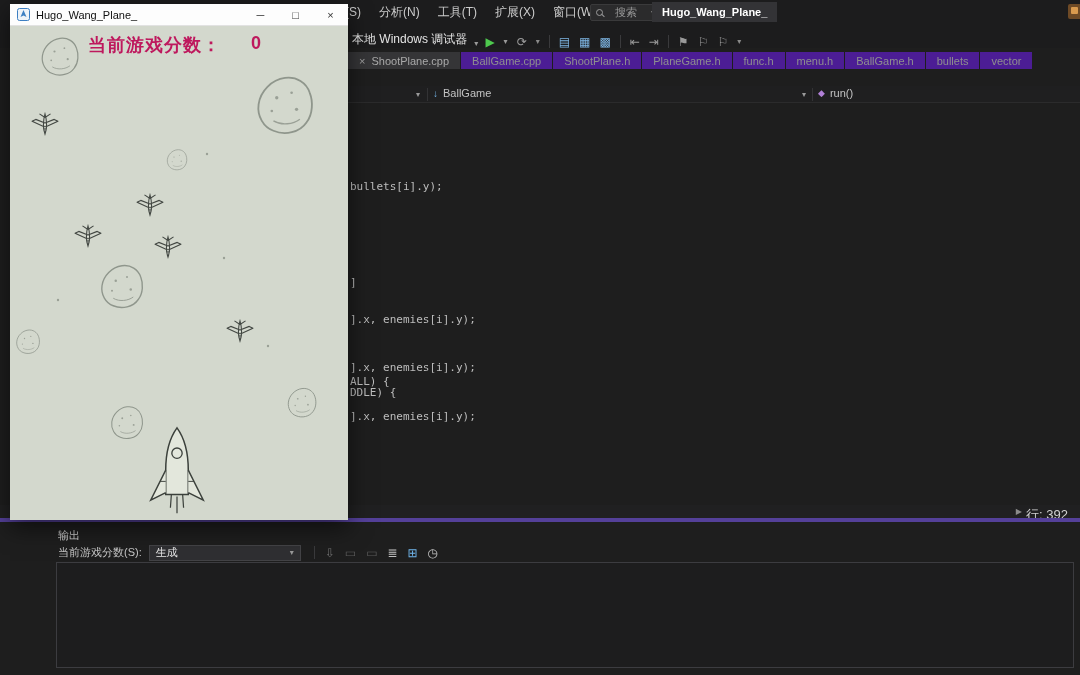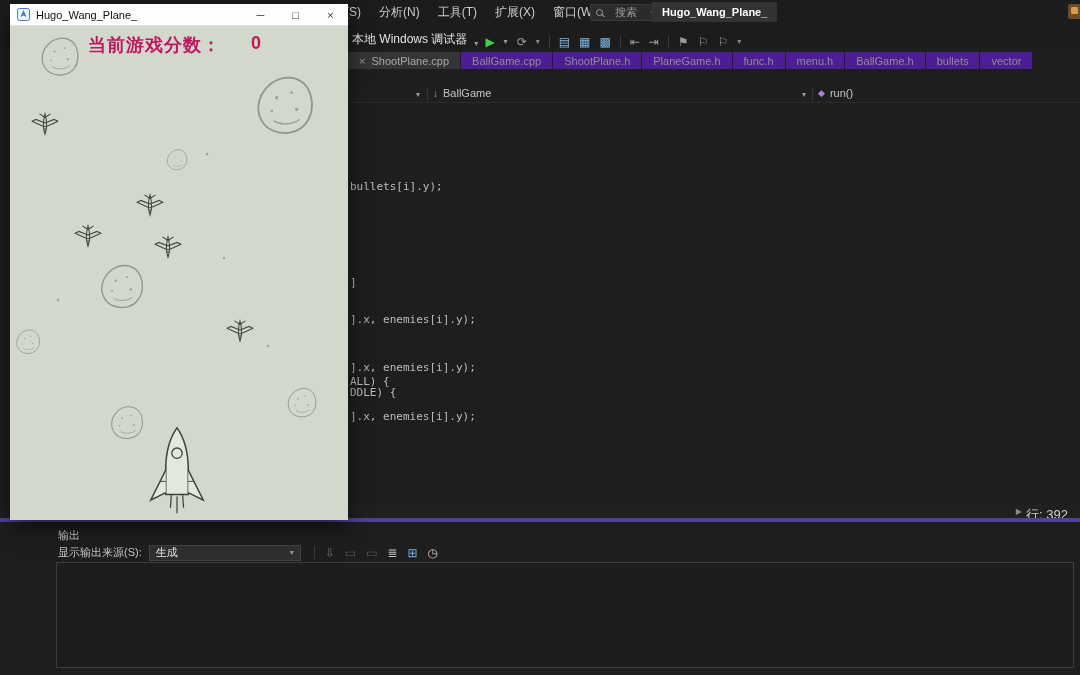--- a/index.html
+++ b/index.html
@@ -180,21 +180,21 @@
   <div class="editor-hbar">
     <span class="hbar-arrow">▶</span>
     <span class="line-indicator">行: 392</span>
   </div>
 
   <div class="splitter"></div>
 
   <div class="output">
     <div class="output-title">输出</div>
     <div class="output-controls">
-      <span>显示输出来源(S):</span>
+      <span>当前游戏分数(S):</span>
       <span class="source-select">
         <span>生成</span>
         <span class="select-arrow">▾</span>
       </span>
       <span id="output-icons">
           <span class="tb-sep"></span>
           <span class="tb-icon" style="color: rgb(110, 110, 110);">⇩</span>
           <span class="tb-icon" style="color: rgb(93, 93, 93);">▭</span>
           <span class="tb-icon" style="color: rgb(93, 93, 93);">▭</span>
           <span class="tb-icon" style="color: rgb(192, 192, 192);">≣</span>

